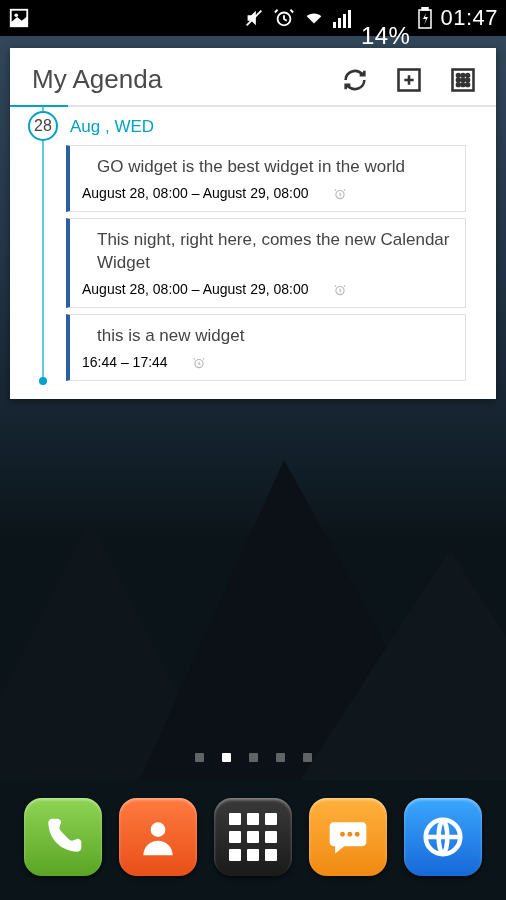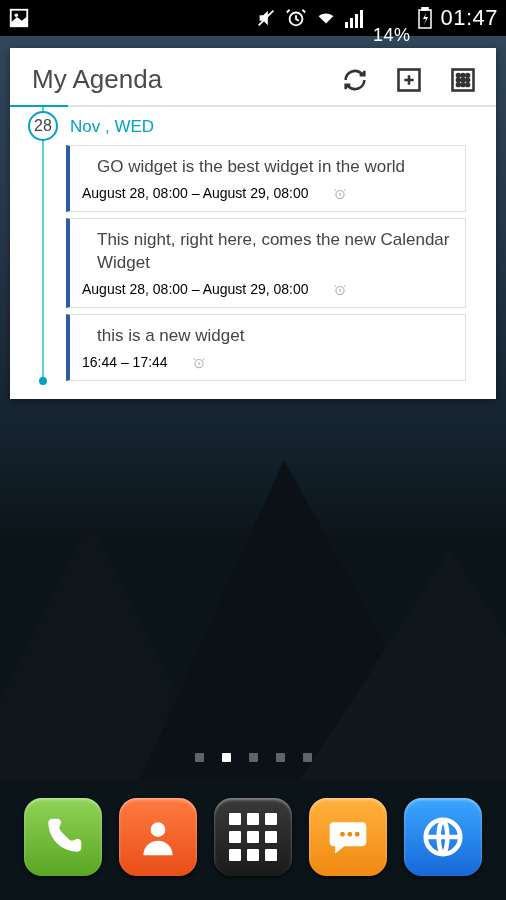--- a/index.html
+++ b/index.html
@@ -97,21 +97,21 @@
         </svg>
     </span>
     <span>
       <svg width="20" height="20" viewBox="0 0 20 20" fill="#fff">
           <rect x="0" y="14" width="3" height="6"></rect>
           <rect x="5" y="10" width="3" height="10"></rect>
           <rect x="10" y="6" width="3" height="14"></rect>
           <rect x="15" y="2" width="3" height="18"></rect>
         </svg>
     </span>
-    <span style="font-size:18px;margin-top:35px;">14%</span>
+    <span style="font-size:24px;margin-top:35px;">14%</span>
     <span>
       <svg width="14" height="22" viewBox="0 0 14 22" fill="none" stroke="#fff" stroke-width="1.5">
           <rect x="1" y="3" width="12" height="18"></rect>
           <rect x="4" y="0" width="6" height="3" fill="#fff"></rect>
           <path d="M8 6 L5 12 H8 L6 18 L10 10 H7 Z" fill="#fff" stroke="none"></path>
         </svg>
     </span>
     <span class="clock">01:47</span>
   </div>
 </div>
@@ -147,21 +147,21 @@
           </svg>
       </div>
     </div>
   </div>
   <div class="divider-line"></div>
 
   <div class="timeline">
     <div class="vline"></div>
     <div class="date-circle">28</div>
     <div class="endcap"></div>
-    <div class="date-label">Nov , WED</div>
+    <div class="date-label">Aug , WED</div>
 
     <div class="event">
       <div class="event-title">GO widget is the best widget in the world</div>
       <div class="event-time">
         <span>August 28, 08:00 – August 29, 08:00</span>
         <svg class="alarm-icon" width="14" height="14" viewBox="0 0 24 24" fill="none" stroke="#888" stroke-width="2">
             <circle cx="12" cy="13" r="7"></circle>
             <path d="M12 10v3l2 2M5 4 3 6M19 4l2 2"></path>
           </svg>
       </div>

